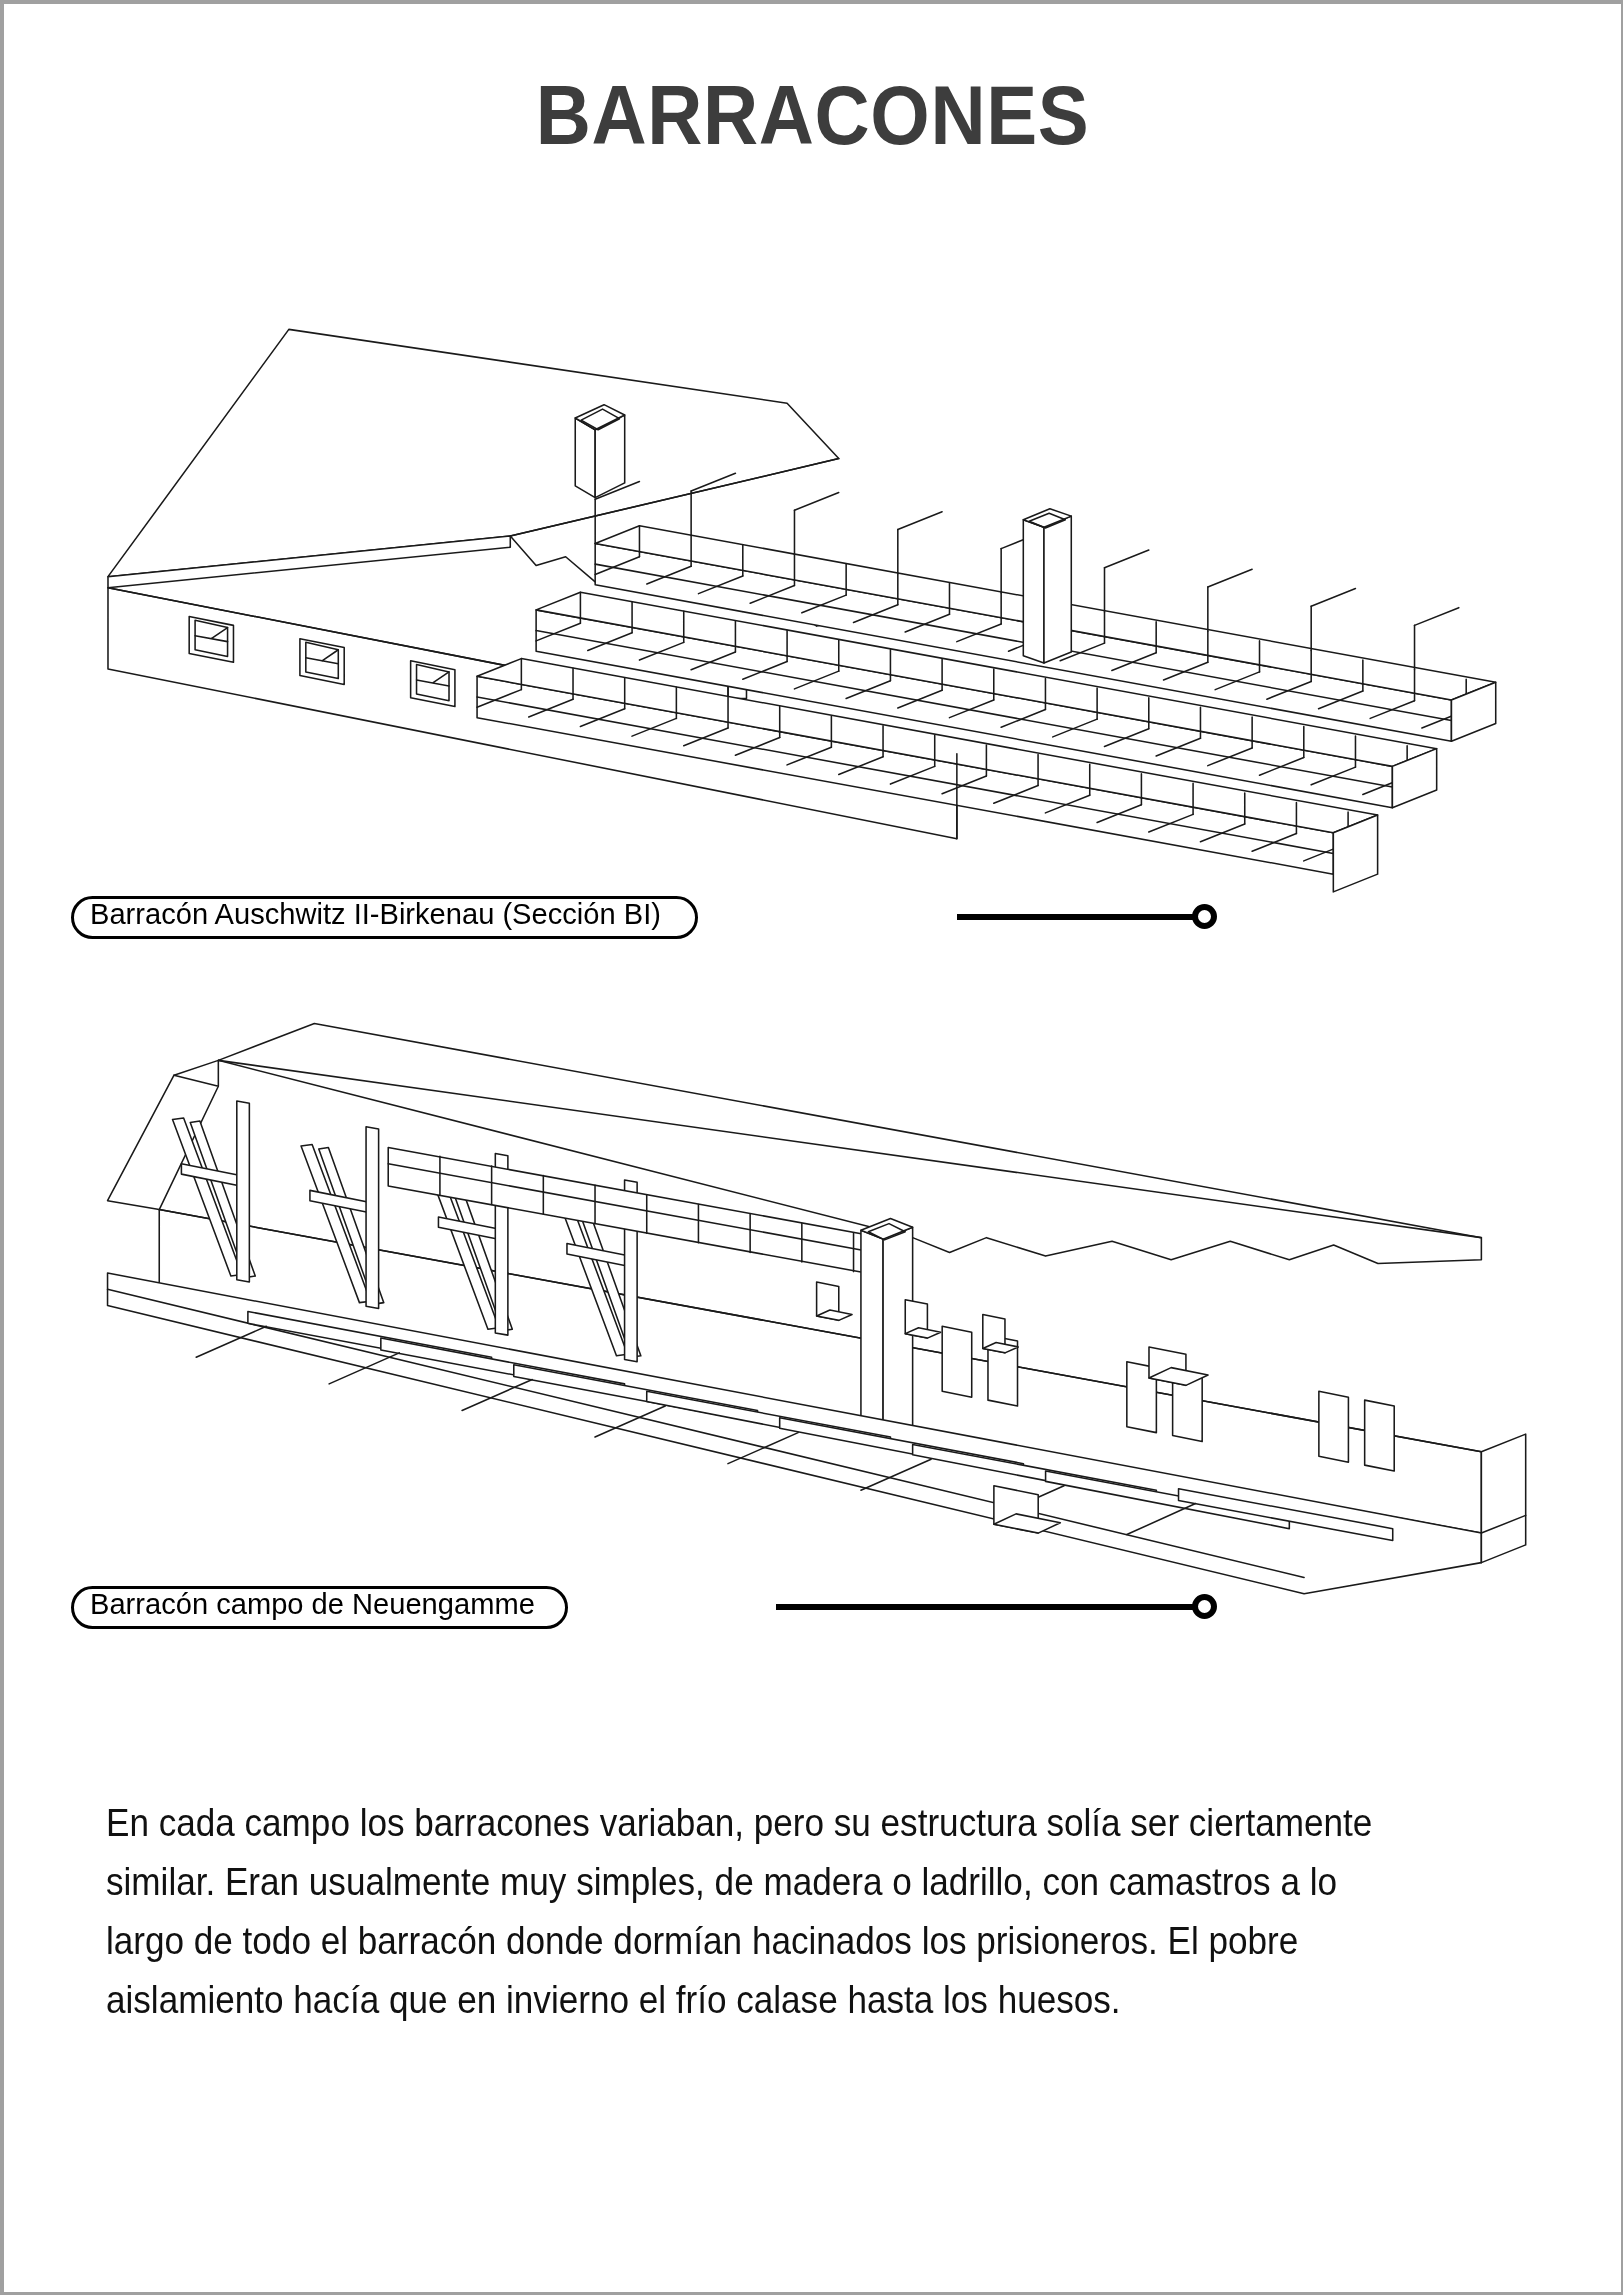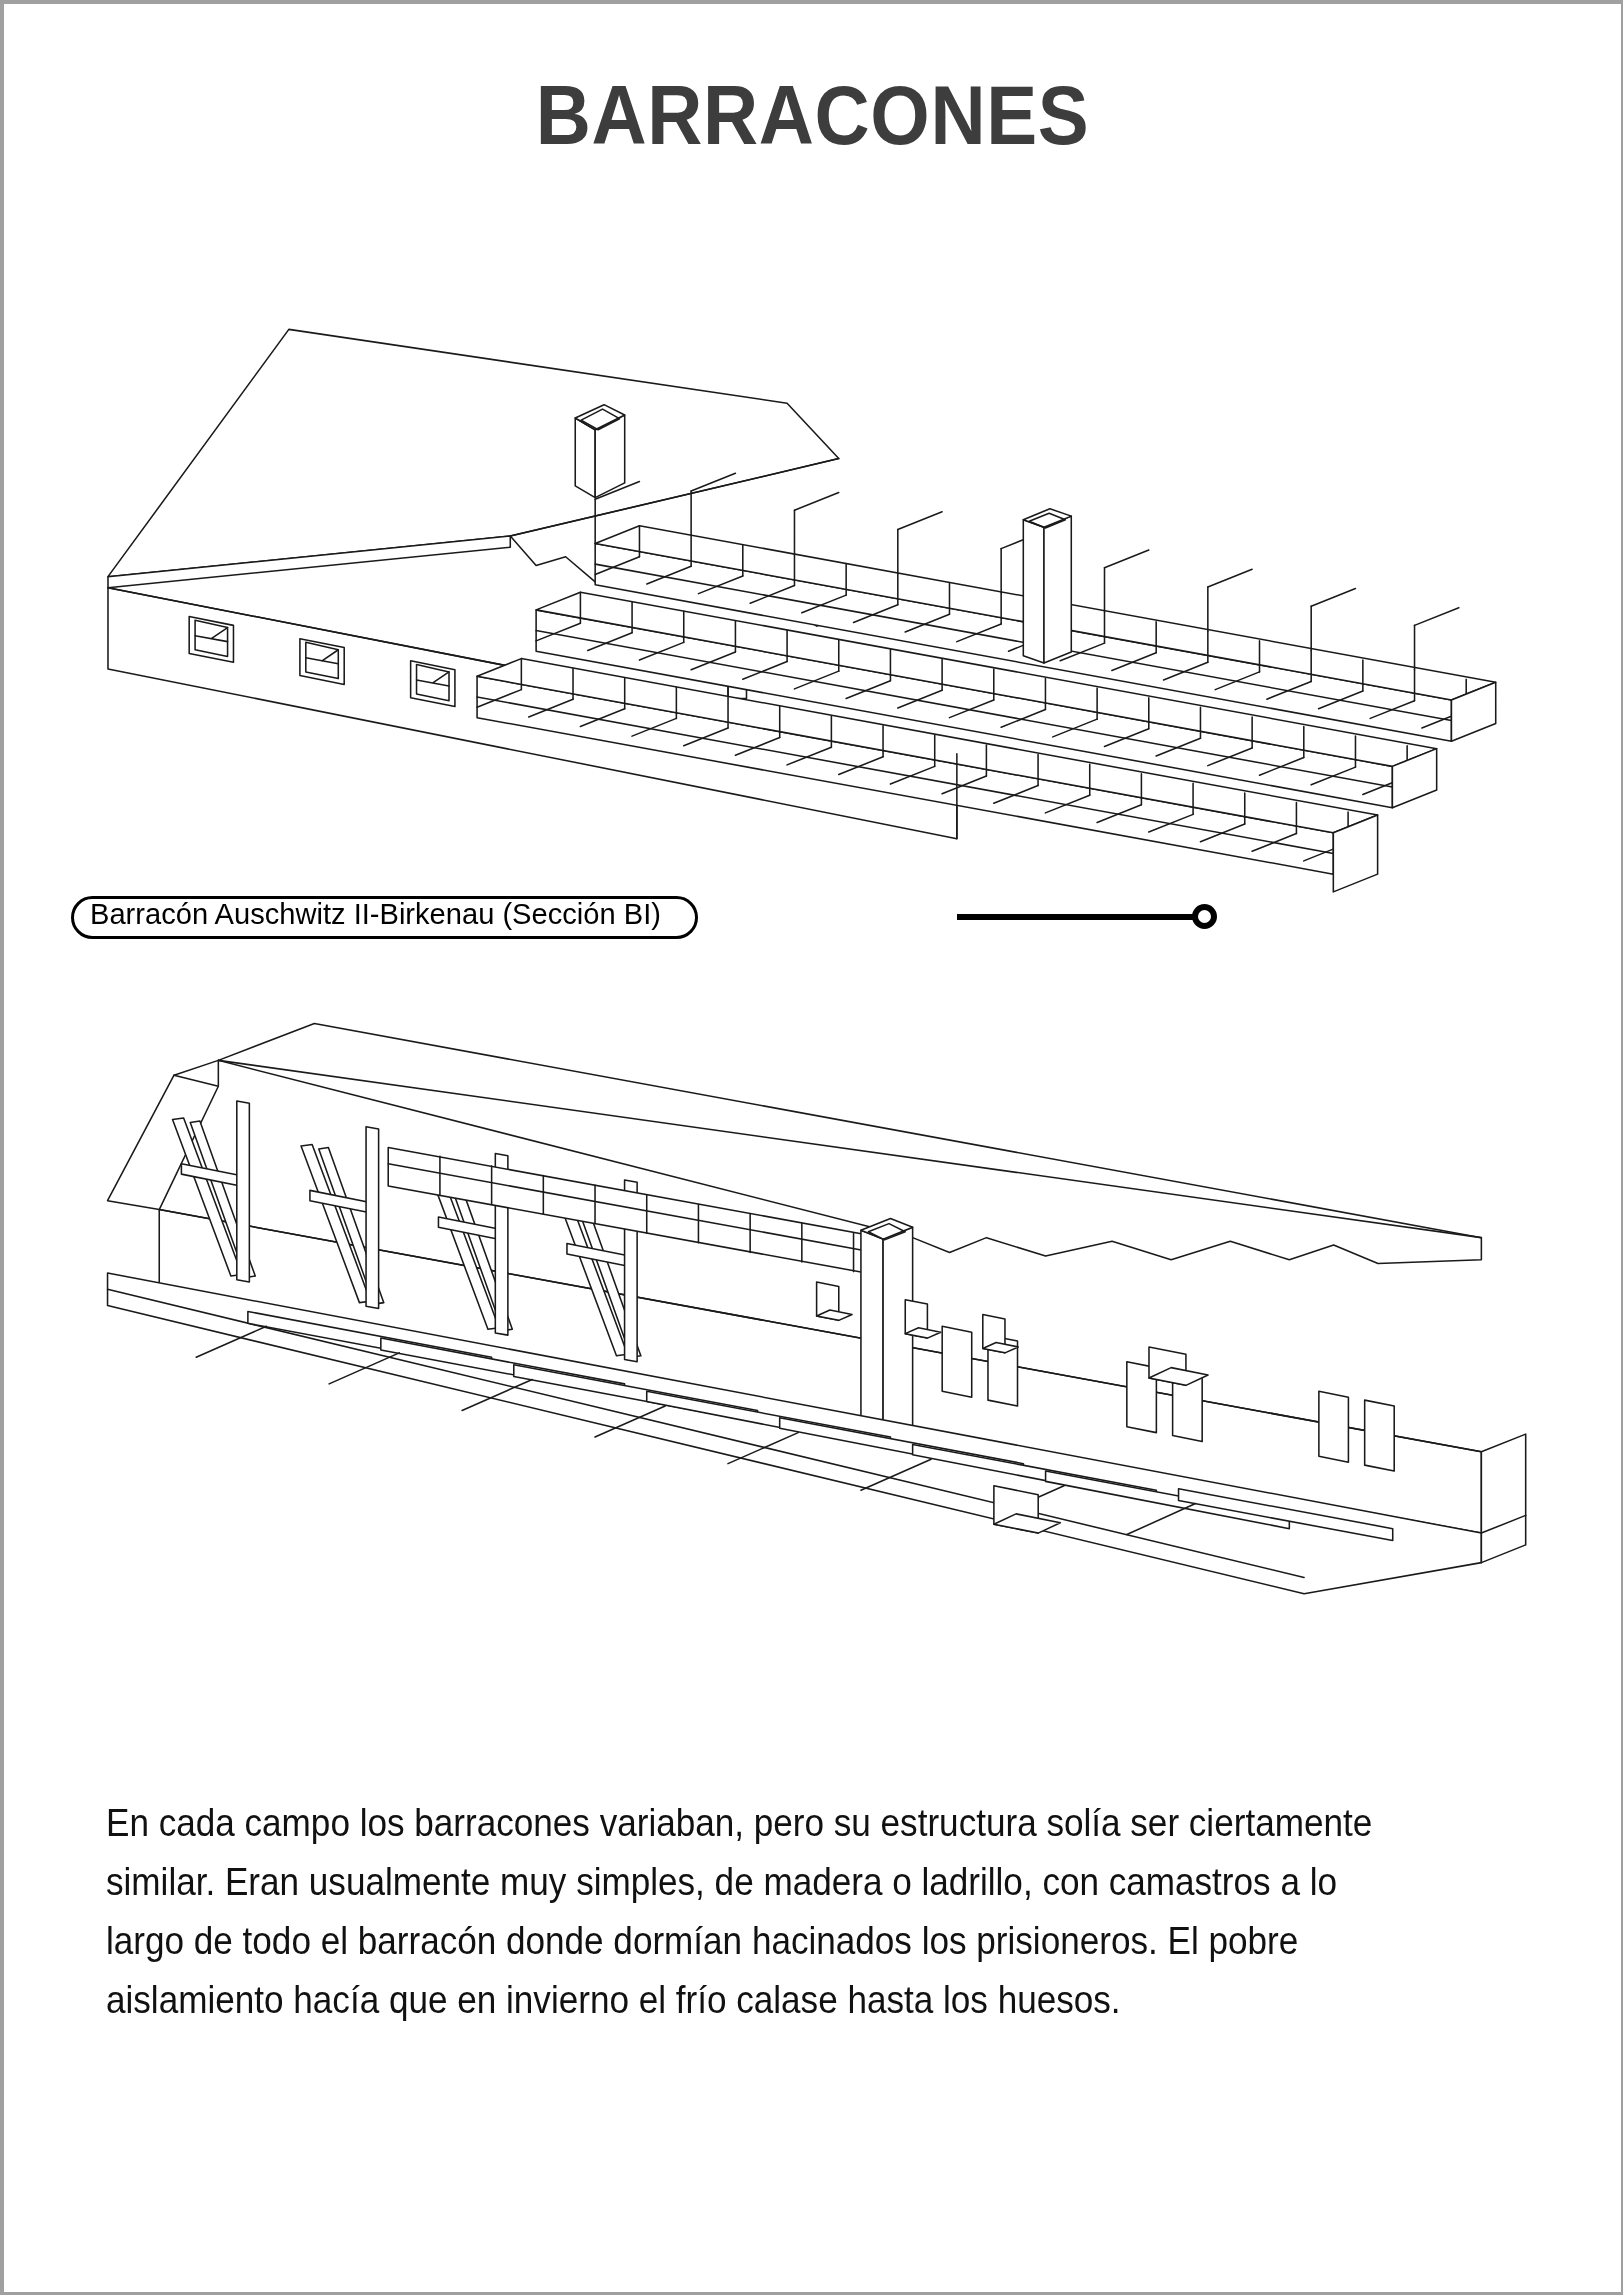--- a/index.html
+++ b/index.html
@@ -301,17 +301,24 @@
         <path class="fc" d="M1240,688 L1300,700 L1330,686 L1270,674 Z"></path>
       </g>
 
       <g>
         <path class="fc" d="M1900,590 L1960,566 L1960,716 L1900,740 Z"></path>
         <path class="ln" d="M1900,700 L1960,676"></path>
       </g>
     </svg>
   </div>
 
+  <div class="callout" id="callout2">
+    <div class="leader" style="left:709px;width:436px;"></div>
+    <div class="marker" style="left:1125px;"></div>
+    <div class="pill">
+      <span>Barracón campo de Neuengamme</span>
+    </div>
+  </div>
 
   <p class="body-text">En cada campo los barracones variaban, pero su estructura solía ser ciertamente similar. Eran usualmente muy simples, de madera o ladrillo, con camastros a lo largo de todo el barracón donde dormían hacinados los prisioneros. El pobre aislamiento hacía que en invierno el frío calase hasta los huesos.</p>
 
 </div>
 
 
 </body></html>

